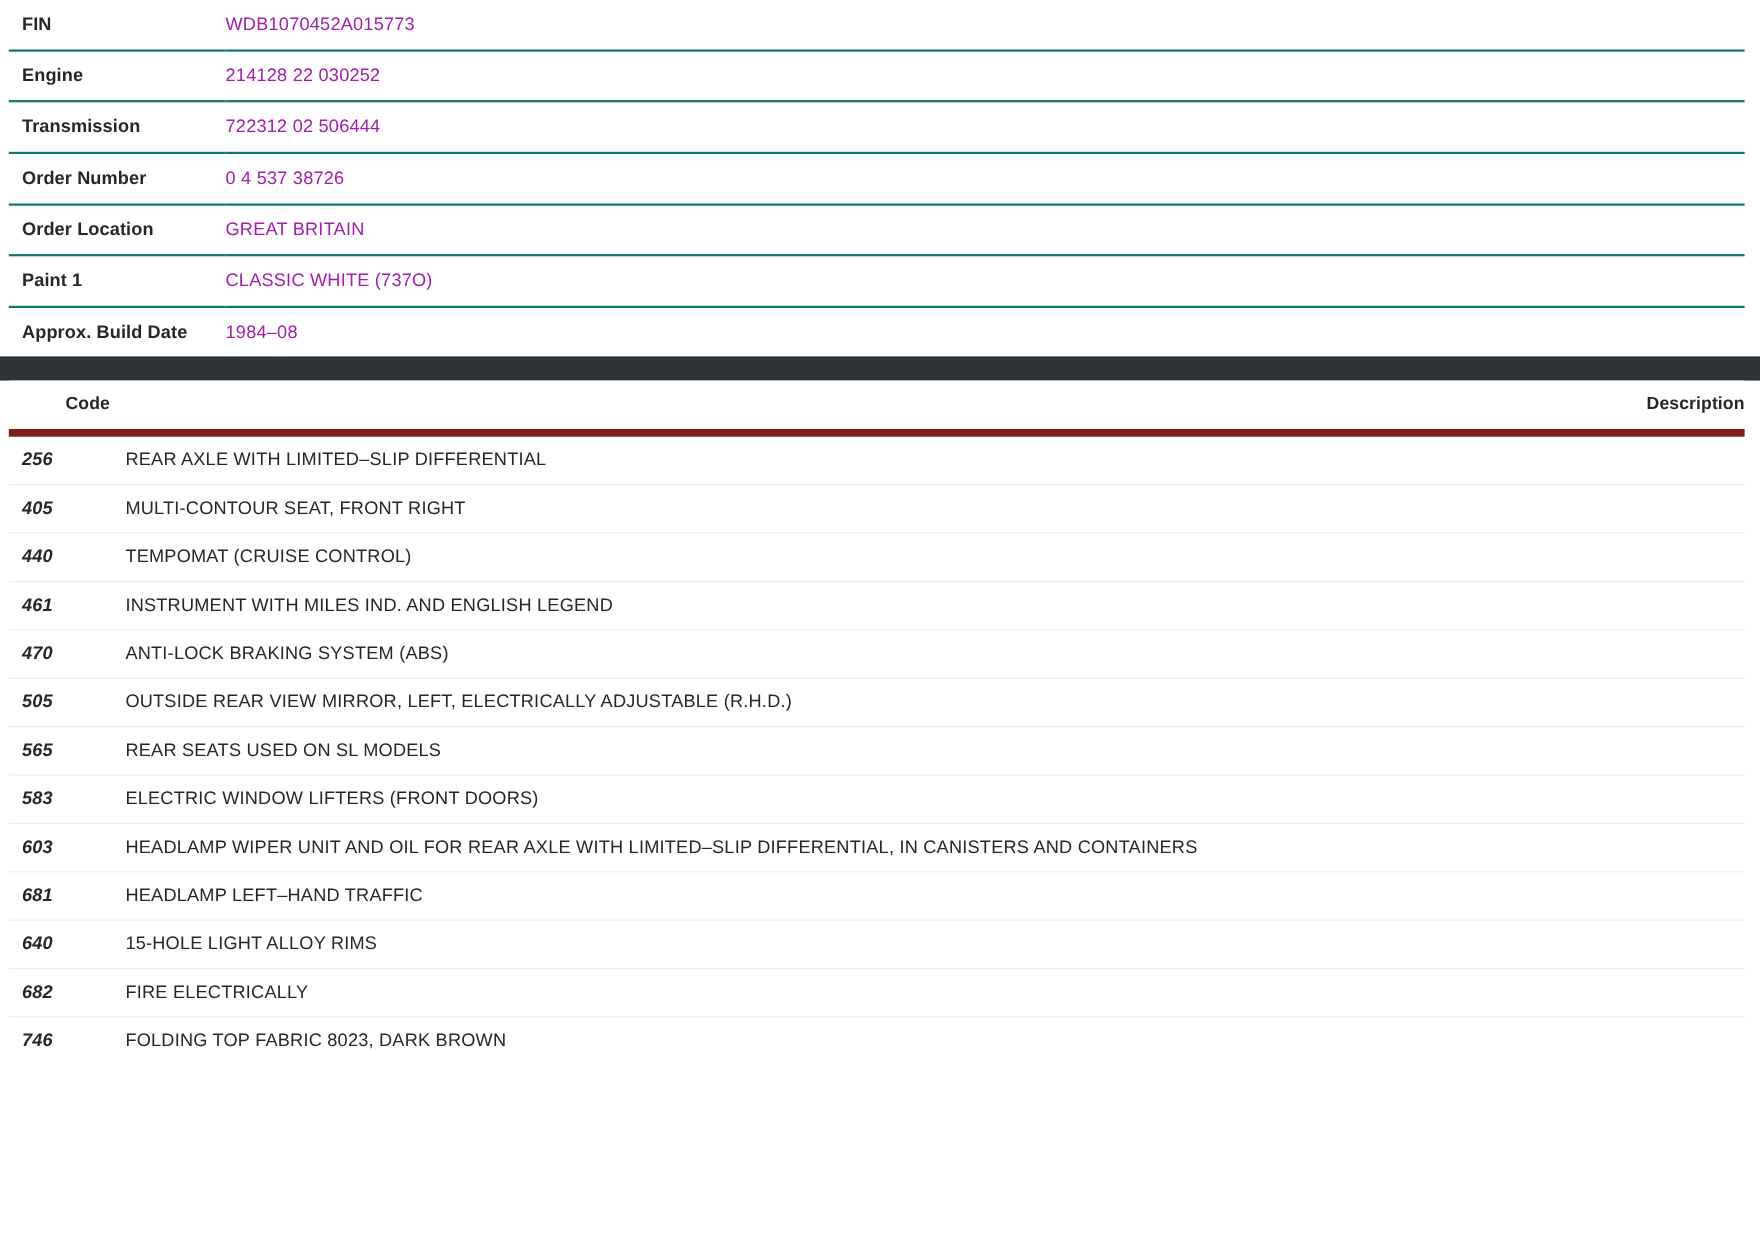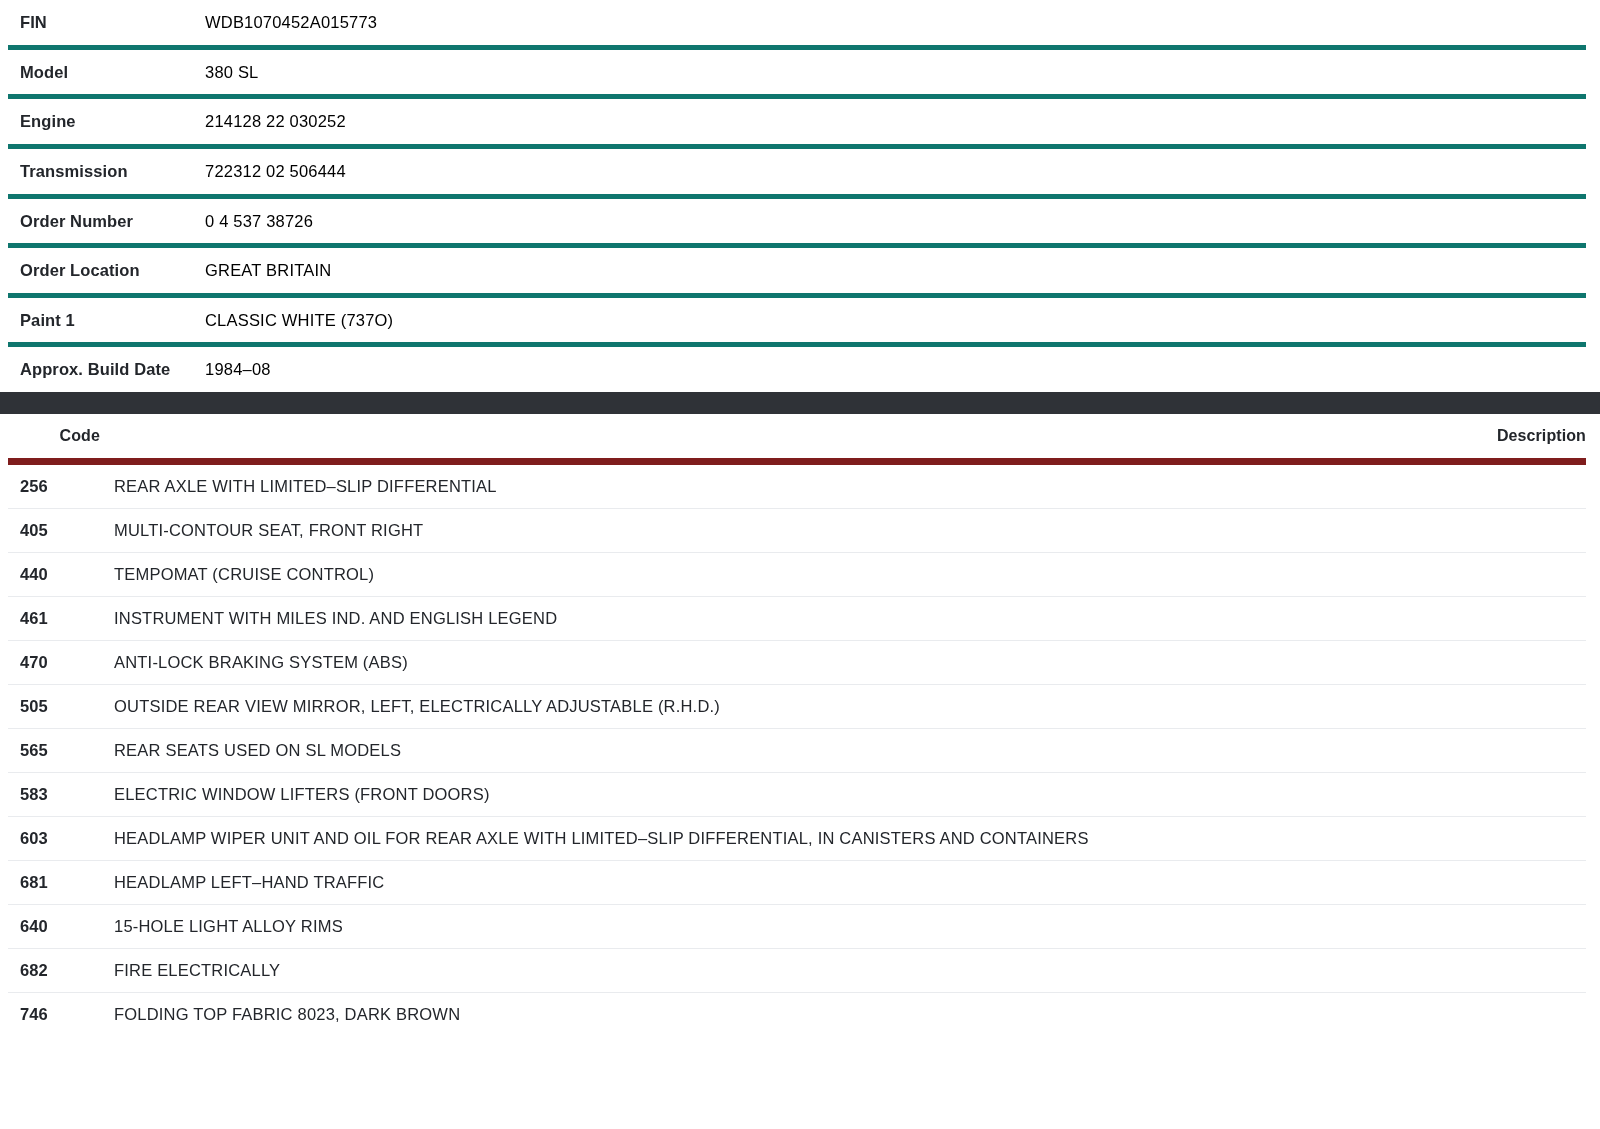--- a/index.html
+++ b/index.html
@@ -26,40 +26,40 @@
     background: #ffffff;
   }
 
   
   .spec-table {
     width: 100%;
     border-collapse: collapse;
     table-layout: fixed;
   }
   .spec-table tr {
-    border-bottom: 5px solid #0f766e;
+    border-bottom: 2px solid #0f766e;
   }
   .spec-table tr:last-child {
     border-bottom: none;
   }
   .spec-table td {
     padding: 12px 0 12px 0;
     vertical-align: middle;
     font-size: 16.5px;
     line-height: 1.25;
   }
   .spec-table td.label {
     width: 185px;
     padding-left: 12px;
     font-weight: bold;
     color: #23262b;
     letter-spacing: .1px;
   }
   .spec-table td.value {
-    color: #000000;
+    color: #a21caf;
     letter-spacing: .2px;
   }
 
   
   .band {
     height: 22px;
     background: #2f3237;
     margin: 0;
   }
 
@@ -94,40 +94,37 @@
   .opt-table td {
     font-size: 16.5px;
     padding: 12px 0 12px 0;
     border-bottom: 1px solid #e9ebee;
     color: #23262b;
     letter-spacing: .2px;
   }
   .opt-table td.code-col {
     font-weight: bold;
     letter-spacing: .1px;
+    font-style: italic;
   }
   .opt-table tr:last-child td {
     border-bottom: none;
   }
 </style>
 </head>
 <body>
 
 <div class="page">
 
   <div class="card">
     <table class="spec-table">
       <tbody>
           <tr>
             <td class="label">FIN</td>
             <td class="value">WDB1070452A015773</td>
-          </tr>
-          <tr>
-            <td class="label">Model</td>
-            <td class="value">380 SL</td>
           </tr>
           <tr>
             <td class="label">Engine</td>
             <td class="value">214128 22 030252</td>
           </tr>
           <tr>
             <td class="label">Transmission</td>
             <td class="value">722312 02 506444</td>
           </tr>
           <tr>

